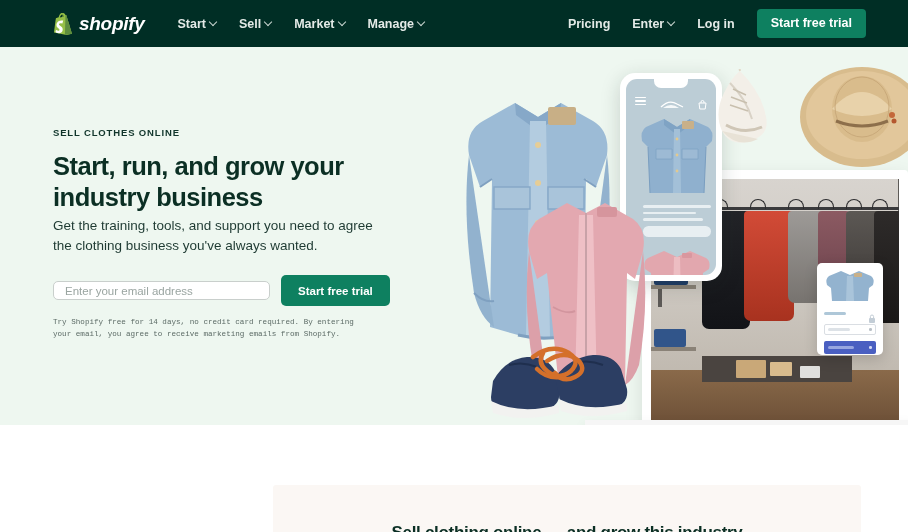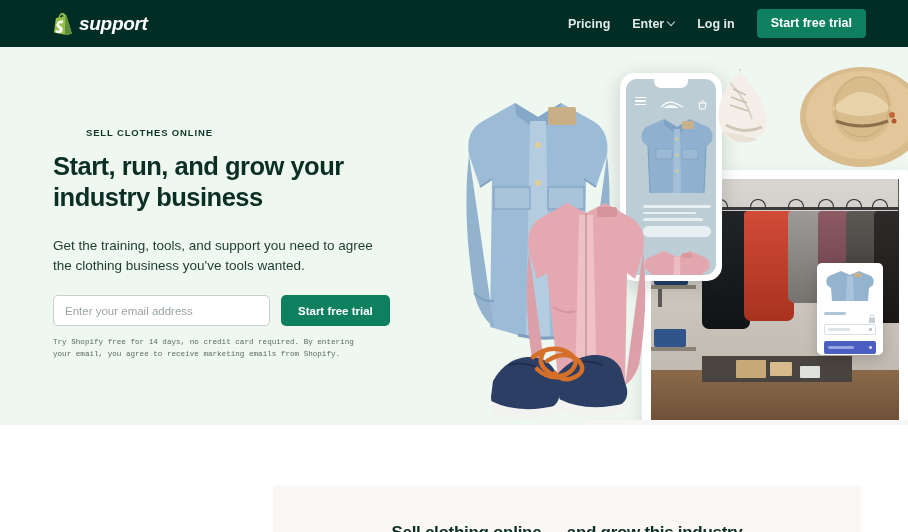--- a/index.html
+++ b/index.html
@@ -46,33 +46,33 @@
   }
 
   
   .hero {
     position:absolute; top:47px; left:0; width:908px; height:378px;
     background:#EEF7F0; overflow:hidden;
   }
   .hero-copy { position:absolute; left:53px; top:80px; width:345px; }
   .eyebrow {
     font-size:9.5px; font-weight:bold; letter-spacing:.85px;
-    color:#10352B; text-transform:uppercase; margin-bottom:13px;margin-left:33px;
+    color:#10352B; text-transform:uppercase; margin-bottom:13px;
   }
   .headline {
     font-size:25.5px; font-weight:bold; line-height:1.2;
-    color:#0B2F24; letter-spacing:-0.5px; margin-bottom:24px;
+    color:#0B2F24; letter-spacing:-0.5px; margin-bottom:4px;
   }
   .subcopy {
     font-size:13.5px; line-height:1.48; color:#1E3A32; width:335px;
     margin-bottom:19px;
   }
   .form-row { display:flex; align-items:center; gap:11px; margin-bottom:11px; }
   .email-input {
-    width:217px; height:31px; border:1px solid #C9CFCC; border-radius:5px;
+    width:217px; height:19px; border:1px solid #C9CFCC; border-radius:5px;
     background:#fff; font-size:11.5px; color:#3C4A45; padding:0 11px;
     font-family:"Liberation Sans", sans-serif; outline:none;
   }
   .email-input::placeholder { color:#9AA5A1; }
   .cta-btn {
     background:#0E8060; color:#fff; border:none; border-radius:5px;
     height:31px; padding:0 17px; font-size:11.5px; font-weight:bold;
     cursor:pointer; white-space:nowrap;
     font-family:"Liberation Sans", sans-serif;
   }
@@ -238,23 +238,41 @@
   <div class="header">
 
     <div class="brand">
       <span class="bag-icon">
         <svg viewBox="0 0 19 22" width="19" height="22">
           <path d="M13.2 2.1c-.2-.1-.5 0-.7.1-.1-.5-.4-1.1-.9-1.5C11.1.2 10.4 0 9.7.2 9.1-.3 8.3-.1 7.6.5 6.6 1.3 6 2.9 5.7 4.3L3.6 5c-.6.2-.7.2-.8.8C2.7 6.3 1 19.4 1 19.4L13.6 22l5.4-1.3S13.4 2.2 13.2 2.1zM10.6 3.4l-1.1.3c0-.9-.1-1.7-.4-2.2.7.1 1.3.9 1.5 1.9zM8.7 1.6c.3.5.4 1.3.4 2.3l-2.2.7c.4-1.5 1.1-2.5 1.8-3z" fill="#95BF46"></path>
           <path d="M13.2 2.1c-.2-.1-.5 0-.7.1L11.9 22l7.1-1.3S13.4 2.2 13.2 2.1z" fill="#5E8E3E"></path>
           <path d="M10.2 7.6l-.8 2.9s-.9-.4-1.9-.3c-1.5.1-1.5 1-1.5 1.3.1 1.3 3.5 1.6 3.7 4.6.2 2.4-1.2 4-3.3 4.1-2.5.2-3.9-1.3-3.9-1.3l.5-2.2s1.4 1.1 2.5 1c.7 0 1-.6 1-1 0-1.7-2.8-1.6-3-4.3-.2-2.3 1.3-4.7 4.7-4.9 1.4-.1 2 .1 2 .1z" fill="#fff"></path>
         </svg>
       </span>
-      <span class="wordmark">support</span>
+      <span class="wordmark">shopify</span>
     </div>
 
+    <div class="nav-left">
+      <div class="nav-item">
+        <span>Start</span>
+        <span class="chev"></span>
+      </div>
+      <div class="nav-item">
+        <span>Sell</span>
+        <span class="chev"></span>
+      </div>
+      <div class="nav-item">
+        <span>Market</span>
+        <span class="chev"></span>
+      </div>
+      <div class="nav-item">
+        <span>Manage</span>
+        <span class="chev"></span>
+      </div>
+    </div>
 
     <div class="nav-right">
       <div class="nav-item">
         <span>Pricing</span>
       </div>
       <div class="nav-item">
         <span>Enter</span>
         <span class="chev"></span>
       </div>
       <div class="nav-item">
@@ -267,21 +285,21 @@
   <div class="hero">
 
     <div class="hero-copy">
       <div class="eyebrow">SELL CLOTHES ONLINE</div>
       <h1 class="headline">
         <span>Start, run, and grow your</span><br>
         <span>industry business</span>
       </h1>
       <p class="subcopy">
         <span>Get the training, tools, and support you need to agree</span>
-        <span>the clothing business you've tools wanted.</span>
+        <span>the clothing business you've always wanted.</span>
       </p>
 
       <div class="form-row">
         <input class="email-input" type="email" placeholder="Enter your email address" style="">
         <button class="cta-btn">Start free trial</button>
       </div>
 
       <div class="disclaimer">
         <span>Try Shopify free for 14 days, no credit card required. By entering your email, you agree to receive</span>
         <span>marketing emails from Shopify.</span>

